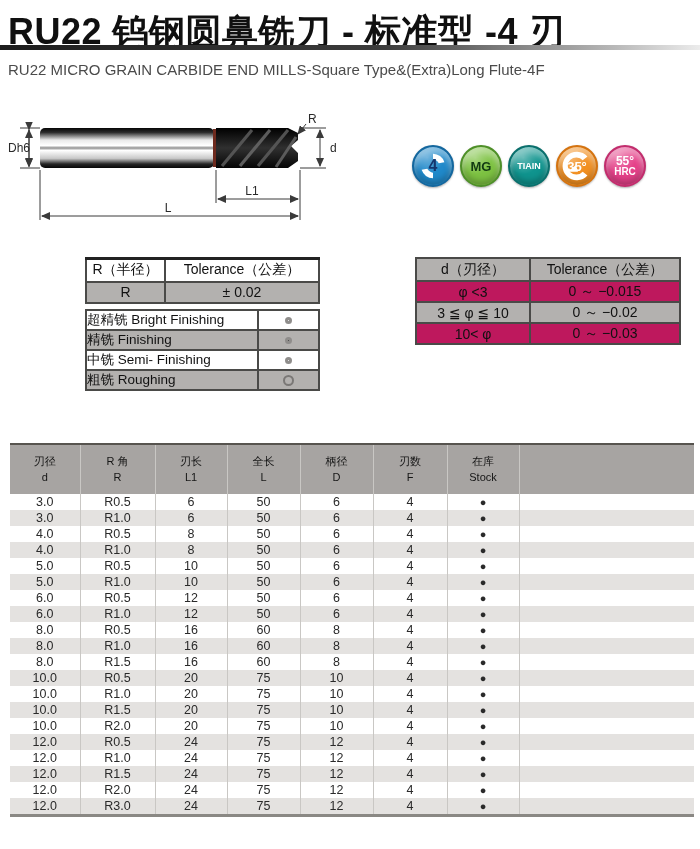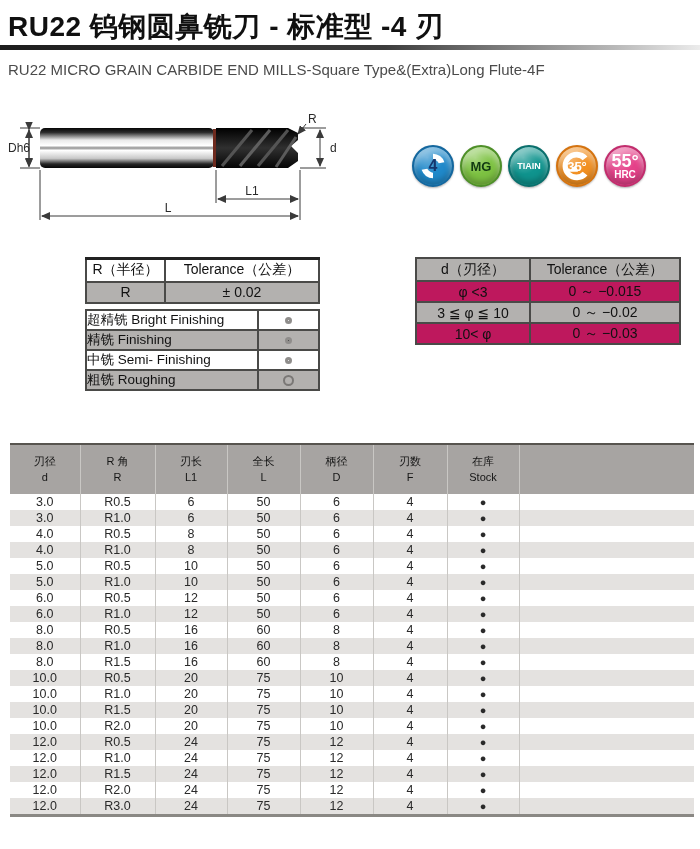--- a/index.html
+++ b/index.html
@@ -3,21 +3,21 @@
 <meta charset="utf-8">
 <style>
   * { margin:0; padding:0; box-sizing:border-box; }
   html,body { background:#fff; }
   .page {
     position:relative; width:700px; height:849px; background:#fff;
     font-family:"Liberation Sans","DejaVu Sans",sans-serif; color:#1c1c1c;
     overflow:hidden;
   }
   
-  .title { position:absolute; left:8px; top:8px; font-size:28px; font-weight:800; color:#101010; letter-spacing:0.5px; }
+  .title { position:absolute; left:8px; top:8px; font-size:36px; font-weight:800; color:#101010; letter-spacing:0.5px; }
   .rule  { position:absolute; left:0; top:45px; width:700px; height:5px;
            background:linear-gradient(to right,#1d1d1d,#3c3c3c 55%,#b9b9b9 88%,#ececec); }
   .subtitle { position:absolute; left:8px; top:61px; font-size:15px; color:#4b4b4b; }
 
   
   .drawing { position:absolute; left:8px; top:110px; }
   .drawing text { font-family:"Liberation Sans","DejaVu Sans",sans-serif; font-size:12px; fill:#2a2a2a; }
 
   
   .badges { position:absolute; left:412px; top:145px; display:flex; gap:6px; }
@@ -158,21 +158,21 @@
         <span class="t1" style="color: rgb(255, 255, 255); font-size: 9px;">TIAIN</span>
       </div>
       <div class="badge" style="background: radial-gradient(circle at 35% 28%, rgba(255, 255, 255, 0.333), transparent 45%), rgb(242, 144, 34); border: 2px solid rgb(212, 115, 16);">
         <svg viewBox="0 0 40 40">
           <path d="M31 10 a15 15 0 1 0 0 20 l-5 -4 a9 9 0 1 1 0 -12 z" fill="#fff"></path>
           <path d="M10 26 l9 -7 2 7 z" fill="#fff"></path>
         </svg>
         <span class="t1" style="color: rgb(255, 255, 255); font-size: 13px;">35°</span>
       </div>
       <div class="badge" style="background: radial-gradient(circle at 35% 28%, rgba(255, 255, 255, 0.333), transparent 45%), rgb(229, 65, 137); border: 2px solid rgb(194, 45, 109);">
-        <span class="t1" style="color: rgb(255, 255, 255); font-size: 18px;">55°</span>
+        <span class="t1" style="color: rgb(255, 255, 255); font-size: 12px;">55°</span>
         <span class="t2" style="color: rgb(255, 255, 255);">HRC</span>
       </div>
     </div>
 
   <div class="small-tables">
 
     <table class="mini r-tol">
       <thead>
         <tr>
           <th class="c1">R（半径）</th>

